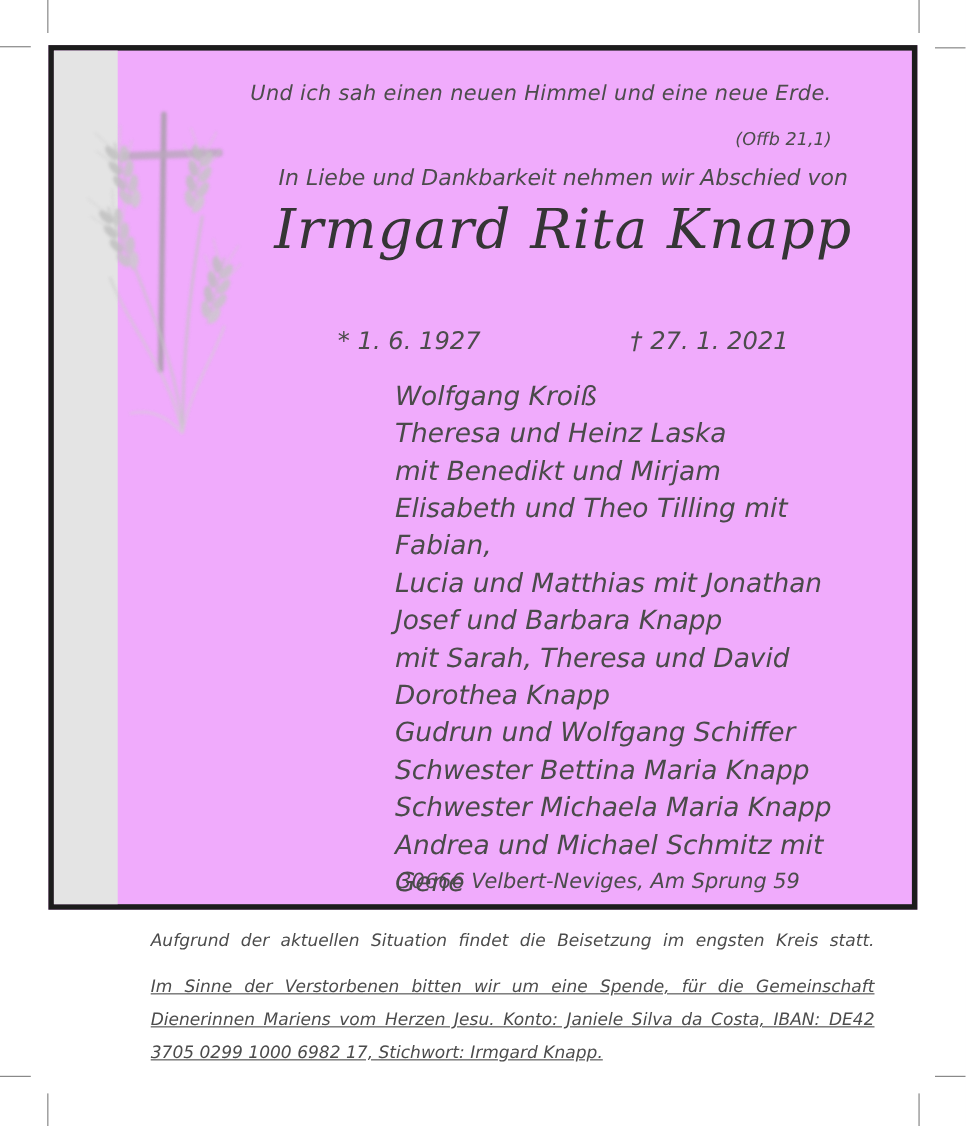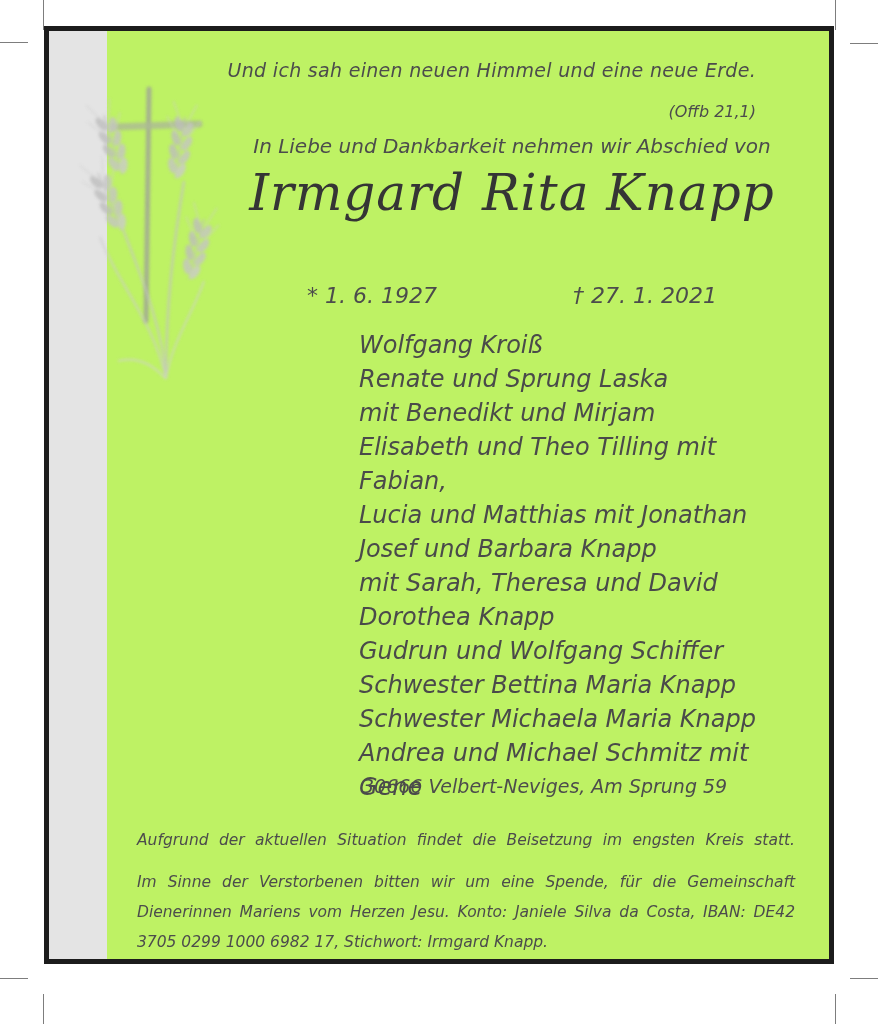--- a/index.html
+++ b/index.html
@@ -10,25 +10,25 @@
     overflow: hidden;
     font-family: "DejaVu Sans", sans-serif;
     font-style: italic;
     color: #4c4c4c;
   }
   
   .crop { position: absolute; background: #7d7d7d; }
   
   #card {
     position: absolute;
-    left: 44px; top: 26px;
-    width: 790px; height: 938px;
+    left: 44px; top: 41px;
+    width: 790px; height: 786px;
     box-sizing: border-box;
     border: 5px solid #1c1c1c;
-    background: #bef264;
+    background: #f0abfc;
   }
   #band {
     position: absolute;
     left: 0; top: 0;
     width: 58px; height: 100%;
     background: #e4e4e4;
   }
   #art {
     position: absolute;
     left: 5px; top: 30px;
@@ -75,20 +75,21 @@
   }
   #funeral-note {
     top: 800px; left: 88px; width: 658px;
     font-size: 15.5px;
     text-align: justify; text-align-last: justify; font-style: italic;
   }
   #donation-note {
     top: 836px; left: 88px; width: 658px;
     font-size: 15.5px; line-height: 30px;
     text-align: justify;
+    text-decoration: underline;
   }
 </style>
 </head>
 <body>
 
 <div id="stage">
 
   <div class="crop" style="left:43px; top:0; width:1px; height:30px;"></div>
   <div class="crop" style="left:0; top:42px; width:28px; height:1px;"></div>
   <div class="crop" style="left:835px; top:0; width:1px; height:30px;"></div>
@@ -148,21 +149,21 @@
 
     <div id="name" class="abs">Irmgard Rita Knapp</div>
 
     <div id="dates" class="abs">
       <span>* 1. 6. 1927</span>
       <span>† 27. 1. 2021</span>
     </div>
 
     <div id="mourners" class="abs">
         <div>Wolfgang Kroiß</div>
-        <div>Renate und Sprung Laska</div>
+        <div>Theresa und Heinz Laska</div>
         <div>mit Benedikt und Mirjam</div>
         <div>Elisabeth und Theo Tilling mit Fabian,</div>
         <div>Lucia und Matthias mit Jonathan</div>
         <div>Josef und Barbara Knapp</div>
         <div>mit Sarah, Theresa und David</div>
         <div>Dorothea Knapp</div>
         <div>Gudrun und Wolfgang Schiffer</div>
         <div>Schwester Bettina Maria Knapp</div>
         <div>Schwester Michaela Maria Knapp</div>
         <div>Andrea und Michael Schmitz mit Gene</div>

